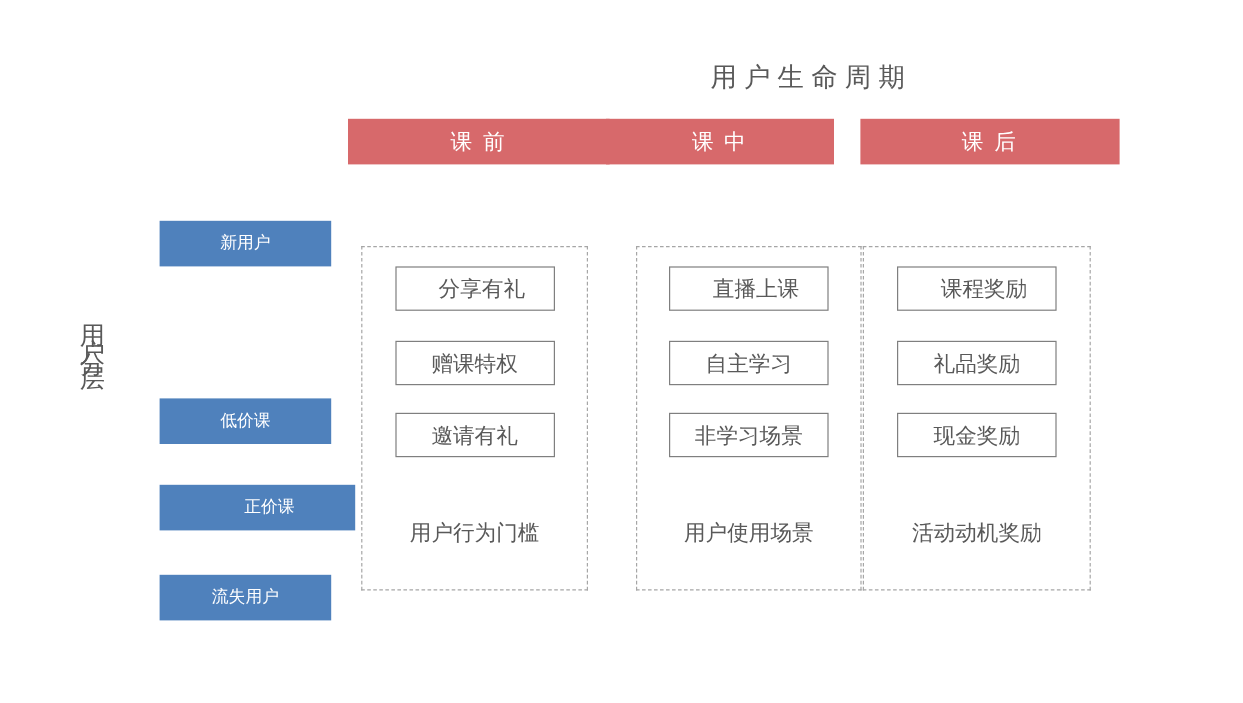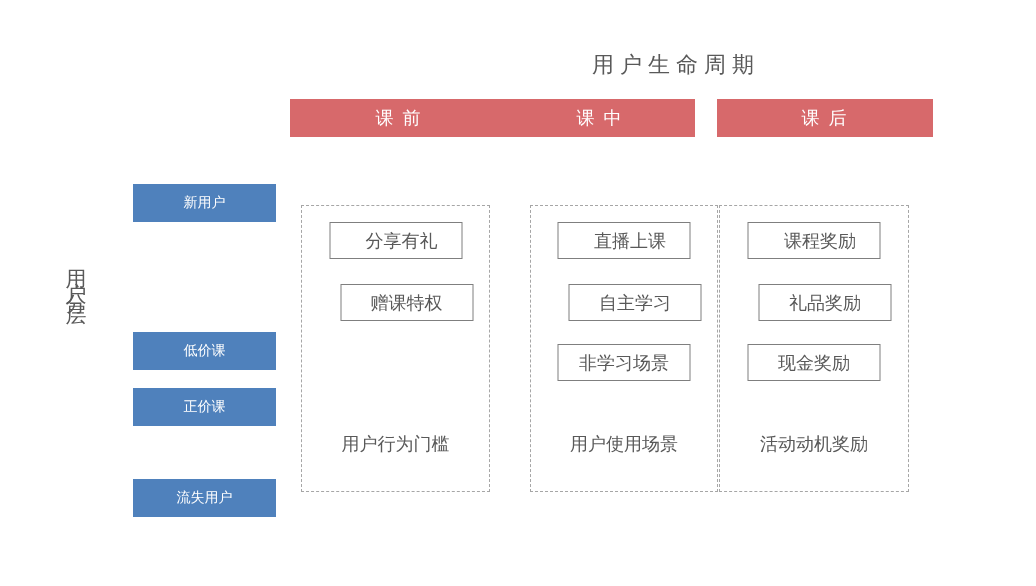--- a/index.html
+++ b/index.html
@@ -75,21 +75,21 @@
     border: 1px solid #7F7F7F;
     color: #595959;
     font-size: 18px;
     display: flex;
     align-items: center;
     justify-content: center;
     box-sizing: border-box;
     white-space: nowrap;
   }
   .item-top { top: 16px; padding-left: 12px; }
-  .item-mid { top: 78px; margin-left: 11px; }
+  .item-mid { top: 78px; }
   .item-bot { top: 138px; }
   .phase-footer {
     position: absolute;
     top: 226px;
     left: 0;
     width: 100%;
     text-align: center;
     color: #595959;
     font-size: 18px;
     white-space: nowrap;
@@ -97,33 +97,34 @@
   }
 </style>
 </head>
 <body>
 
 <div id="canvas">
 
   <div class="page-title">用户生命周期</div>
 
   <div class="phase-header" style="left:290px; width:218px;">课 前</div>
-  <div class="phase-header" style="left:505px; width:190px;">课 中</div>
+  <div class="phase-header" style="left:505px; width:190px;font-family:Liberation Serif, serif;">课 中</div>
   <div class="phase-header" style="left:717px; width:216px;">课 后</div>
 
   <div class="side-label">用户分层</div>
 
   <div class="segment-box" style="top:184px;">新用户</div>
   <div class="segment-box" style="top:332px;">低价课</div>
-  <div class="segment-box" style="top:388px;">正价课</div>
+  <div class="segment-box" style="top:404px;padding-left:20px;">正价课</div>
   <div class="segment-box" style="top:479px;">流失用户</div>
 
   <div class="phase-col" style="left:301px; width:189px;">
     <div class="item-box item-top">分享有礼</div>
     <div class="item-box item-mid">赠课特权</div>
+    <div class="item-box item-bot">邀请有礼</div>
     <div class="phase-footer">用户行为门槛</div>
   </div>
 
   <div class="phase-col" style="left:530px; width:188px;">
     <div class="item-box item-top">直播上课</div>
     <div class="item-box item-mid">自主学习</div>
     <div class="item-box item-bot">非学习场景</div>
     <div class="phase-footer">用户使用场景</div>
   </div>
 

